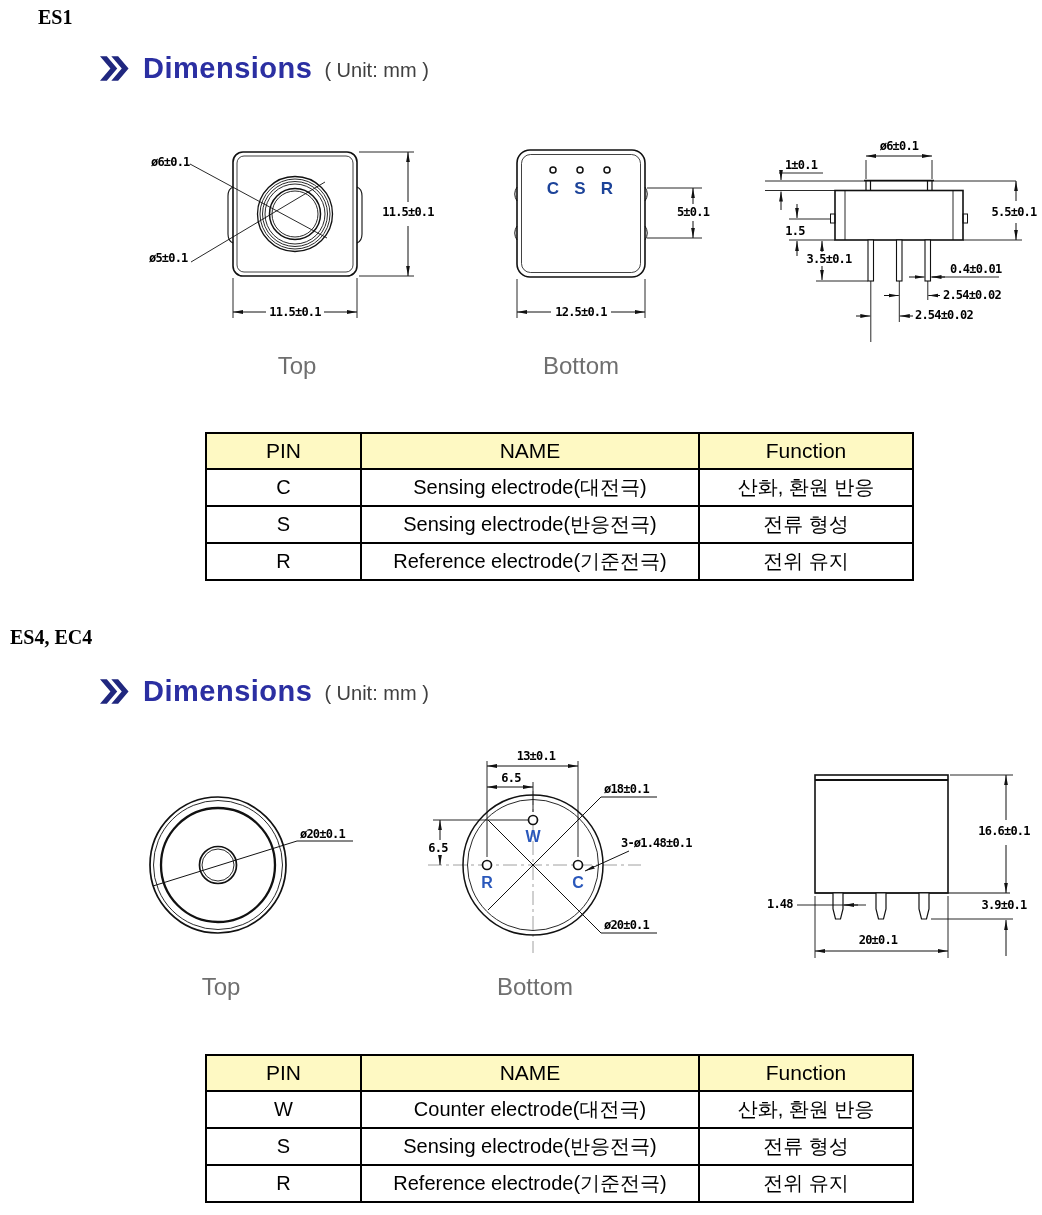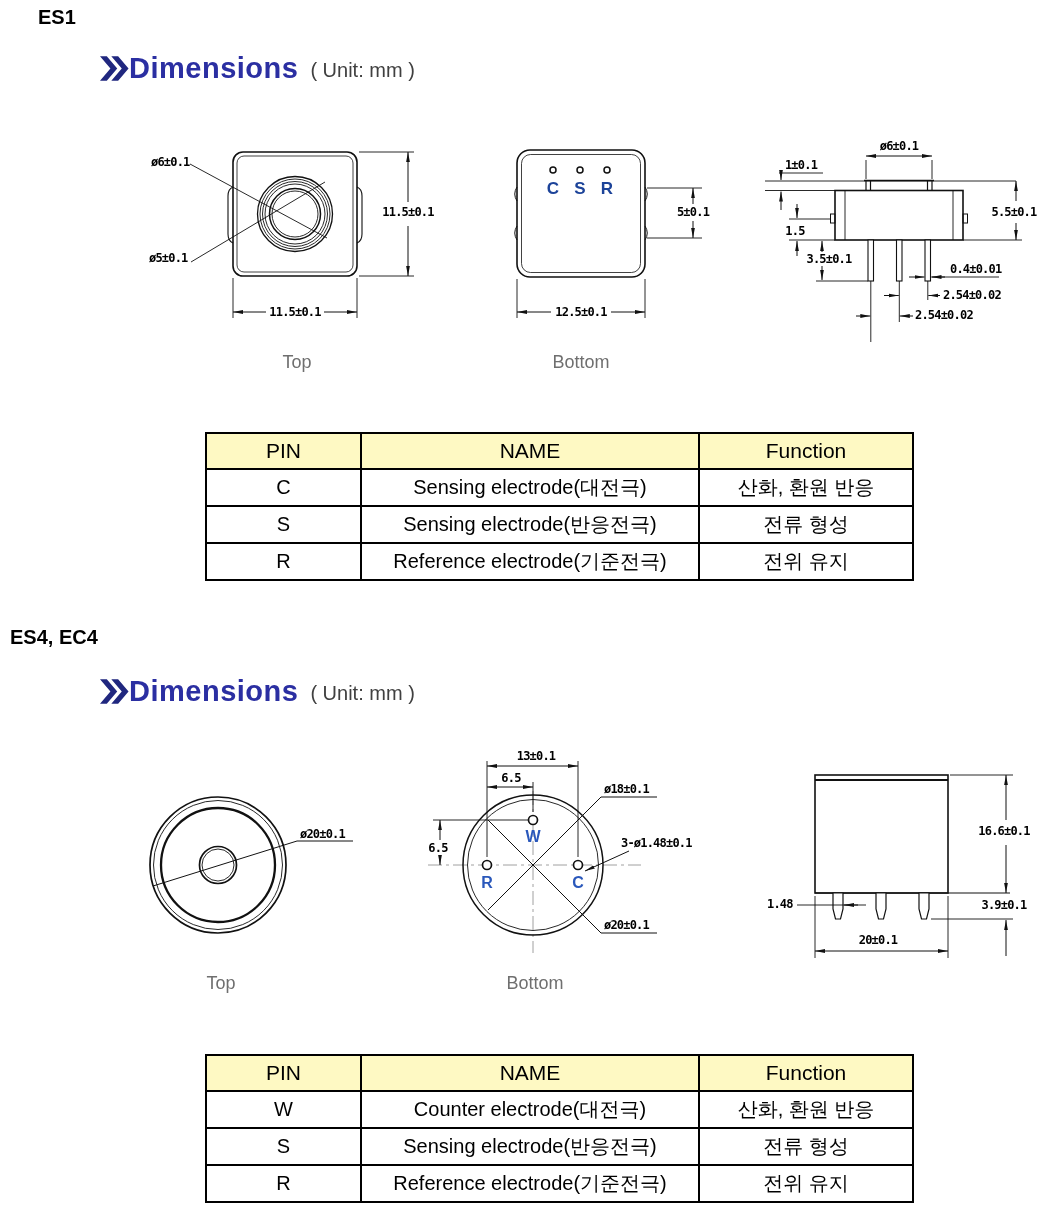--- a/index.html
+++ b/index.html
@@ -1,24 +1,24 @@
 <!DOCTYPE html>
 <html><head>
 <meta charset="utf-8">
 <style>
   html,body{margin:0;padding:0;background:#fff;}
   .page{position:relative;width:1042px;height:1215px;background:#fff;overflow:hidden;
         font-family:"Liberation Sans",sans-serif;color:#000;}
   .abs{position:absolute;}
   svg.abs{overflow:visible;}
-  .sec-label{position:absolute;font-size:20px;font-weight:bold;color:#000;}
+  .sec-label{position:absolute;font-size:20px;font-weight:bold;color:#000;font-family:Liberation Serif, serif;}
   .heading{position:absolute;display:flex;align-items:center;}
-  .h-title{font-size:29px;font-weight:bold;color:#2b2fa2;margin-left:0;letter-spacing:0.5px;}
+  .h-title{font-size:29px;font-weight:bold;color:#2b2fa2;margin-left:14px;letter-spacing:0.5px;}
   .h-unit{font-size:20px;font-weight:500;color:#404040;margin-left:12px;padding-top:4px;}
-  .cap{position:absolute;font-size:18px;color:#6f6f6f;text-align:center;width:90px;}
+  .cap{position:absolute;font-size:24px;color:#6f6f6f;text-align:center;width:90px;}
   .ptable{position:absolute;border-collapse:collapse;table-layout:fixed;width:707px;background:#fff;}
   .ptable th{background:#fef9c3;font-weight:400;font-size:21px;height:34px;}
   .ptable td{font-size:20px;height:35px;}
   .ptable th,.ptable td{border:2px solid #000;text-align:center;vertical-align:middle;padding:0 4px;
                         font-family:"Liberation Sans",sans-serif;white-space:nowrap;overflow:hidden;}
   text.dim{font-family:"DejaVu Sans Mono",monospace;font-weight:bold;font-size:12px;fill:#000;letter-spacing:-0.8px;}
   text.pl{font-family:"Liberation Sans",sans-serif;font-weight:bold;}
   text.pl1{fill:#1c4399;font-size:17px;}
   text.pl4{fill:#2a58bb;font-size:16px;}
   .chevp{fill:#20277f;}

